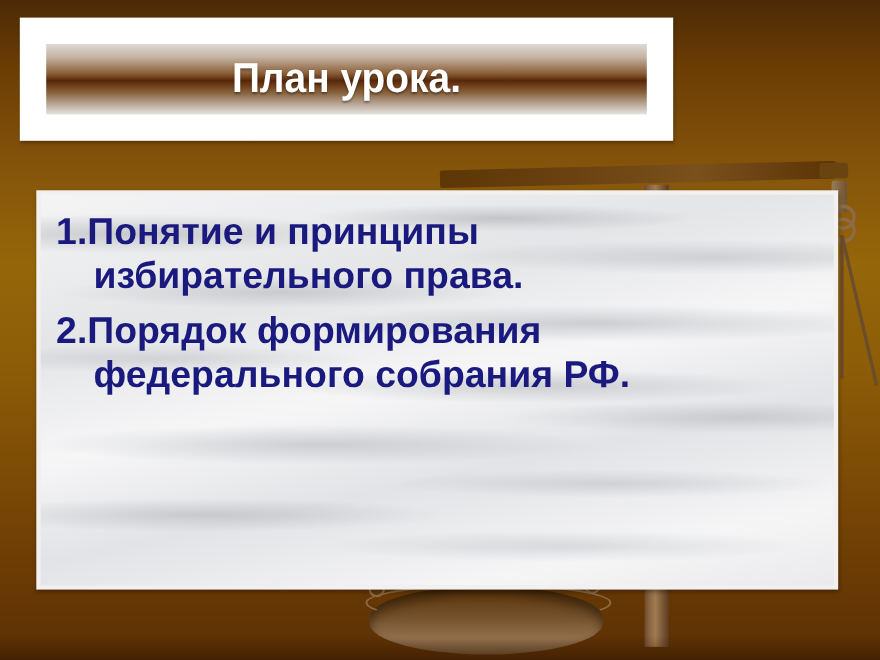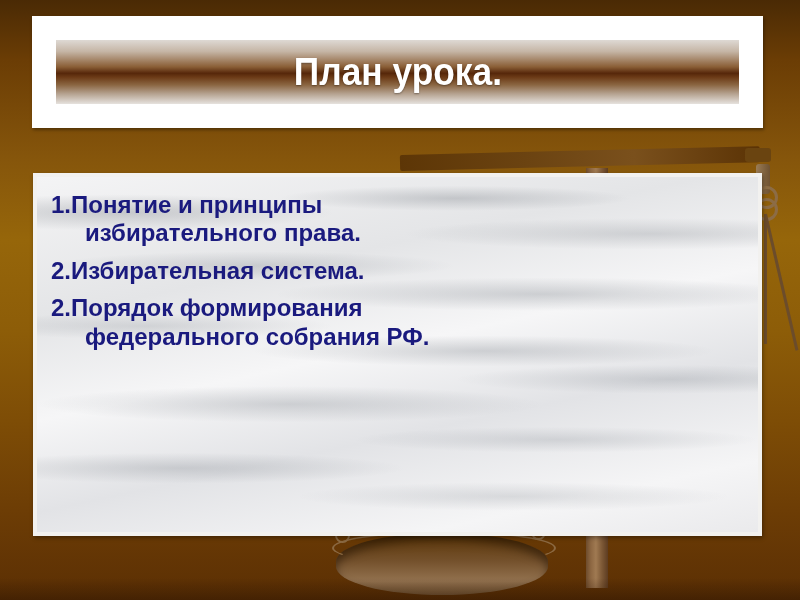--- a/index.html
+++ b/index.html
@@ -127,23 +127,23 @@
   .base-shadow {
     position: absolute;
     left: 0; bottom: 0;
     width: 800px; height: 22px;
     background: linear-gradient(to bottom, rgba(0,0,0,0), rgba(40,18,2,.45));
   }
 
   
   .title-box {
     position: absolute;
-    left: 32px;
+    left: 18px;
     top: 16px;
-    width: 731px;
+    width: 594px;
     height: 112px;
     background: #ffffff;
     box-sizing: border-box;
     padding: 24px;
     box-shadow: 1px 2px 3px rgba(0,0,0,.35);
   }
   .title-inner {
     width: 100%;
     height: 100%;
     background: linear-gradient(to bottom,
@@ -203,21 +203,21 @@
       linear-gradient(168deg, #f4f4f5 0%, #e4e5e7 28%, #f6f6f7 48%, #e2e3e6 66%, #f5f5f6 86%, #eaeaec 100%);
   }
   .list {
     position: relative;
     margin: 0;
     padding: 14px 10px 0 14px;
     list-style: none;
   }
   .list li {
     color: #1a1a7e;
-    font-size: 24px;
+    font-size: 34px;
     font-weight: bold;
     line-height: 1.185;
     margin: 0 0 9px 0;
     padding-left: 34px;
     text-indent: -34px;
     white-space: pre-line;
   }
 </style>
 </head>
 <body>
@@ -244,20 +244,19 @@
     <div class="title-inner">
       <div class="title-text">План урока.</div>
     </div>
   </div>
 
   <div class="content-box">
     <div class="marble">
       <ul class="list">
         <li>1.Понятие и принципы
   избирательного права.</li>
-        <li>2.Избирательная система.</li>
         <li>2.Порядок формирования
   федерального собрания РФ.</li>
       </ul>
     </div>
   </div>
 
 </div>
 
 </body></html>

